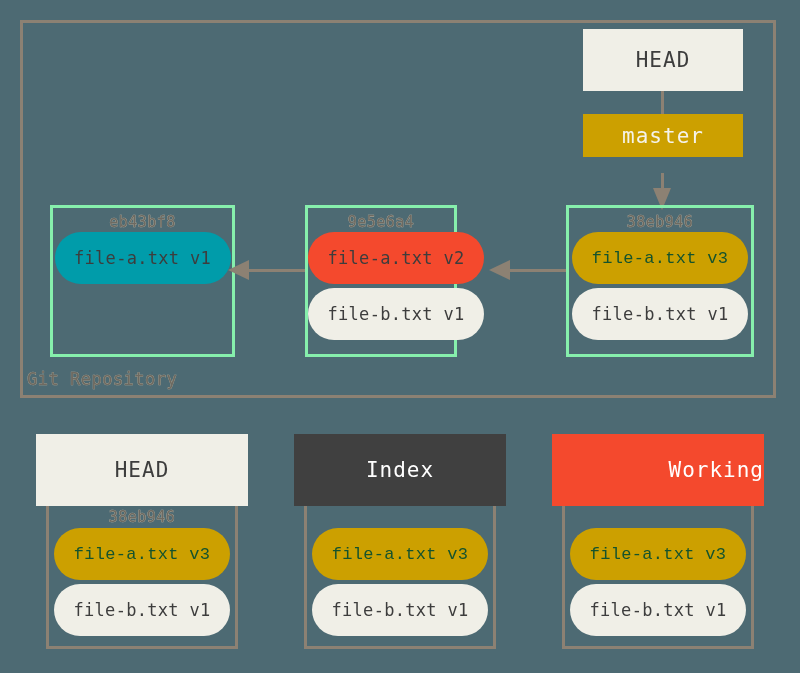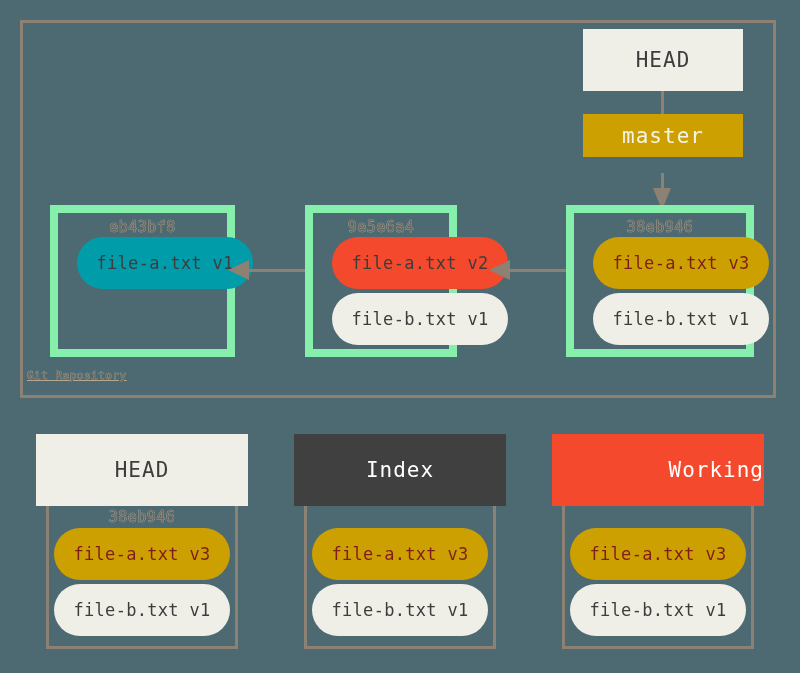--- a/index.html
+++ b/index.html
@@ -27,27 +27,26 @@
     top: 20px;
     width: 756px;
     height: 378px;
     border: 3px solid #8c8173;
     box-sizing: border-box;
   }
   .repo-label {
     position: absolute;
     left: 27px;
     top: 369px;
-    font-size: 11px;
+    font-size: 17px;
     letter-spacing: 0.5px;
     color: #6e6a61;
     -webkit-text-stroke: 0.6px #b3a894;
     paint-order: stroke fill;
     white-space: nowrap;
-    text-decoration: underline;
   }
 
   
   .refbox {
     position: absolute;
     box-sizing: border-box;
     display: flex;
     align-items: center;
     justify-content: center;
     font-size: 21px;
@@ -96,21 +95,21 @@
     height: 0;
     border-left: 9px solid transparent;
     border-right: 9px solid transparent;
     border-top: 22px solid #8c8173;
   }
 
   
   .commit {
     position: absolute;
     box-sizing: border-box;
-    border: 8px solid #86efac;
+    border: 3px solid #86efac;
     top: 205px;
     height: 152px;
     padding-top: 4px;
   }
   .commit.c1 { left: 50px;  width: 185px; }
   .commit.c2 { left: 305px; width: 152px; }
   .commit.c3 { left: 566px; width: 188px; }
 
   .commit-hash {
     text-align: center;
@@ -130,24 +129,24 @@
     border-radius: 26px;
     display: flex;
     align-items: center;
     justify-content: center;
     font-size: 17px;
     letter-spacing: 0.3px;
     margin: 0 auto;
   }
   .pill.teal  { background: #009caa; color: #3d3d3d; }
   .pill.red   { background: #f4492d; color: #3d3d3d; }
-  .pill.gold  { background: #cca000; color: #7f1d1d; }
+  .pill.gold  { background: #cca000; color: #14532d; font-family: Liberation Mono, monospace; }
   .pill.cream { background: #f0efe7; color: #3d3d3d; }
 
-  .commit .pill { width: 176px; margin-left: 19px; }
+  .commit .pill { width: 176px; }
   .commit.c1 .pill { width: 176px; }
   .commit .pill + .pill { margin-top: 4px; }
 
   
   .chain-arrow {
     position: absolute;
     top: 269px;
     height: 3px;
     background: #8c8173;
   }

